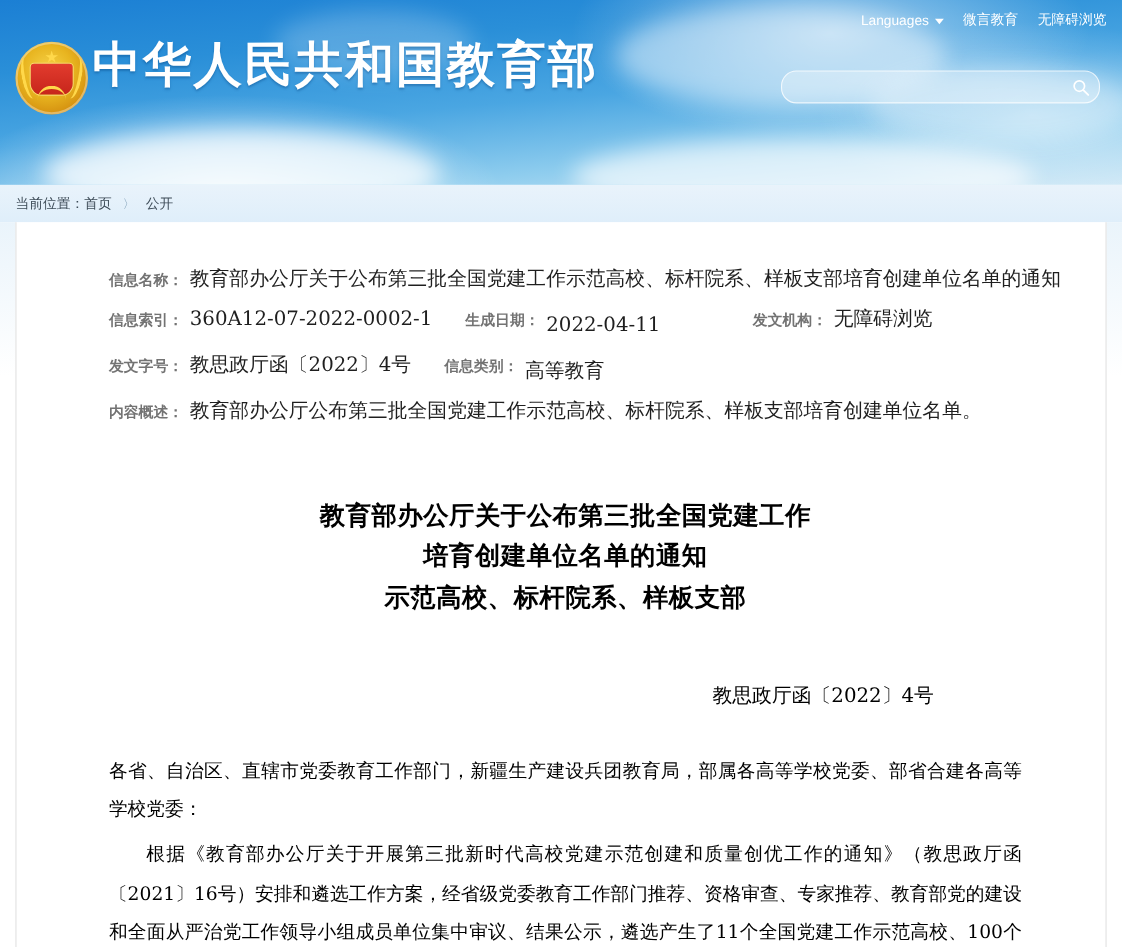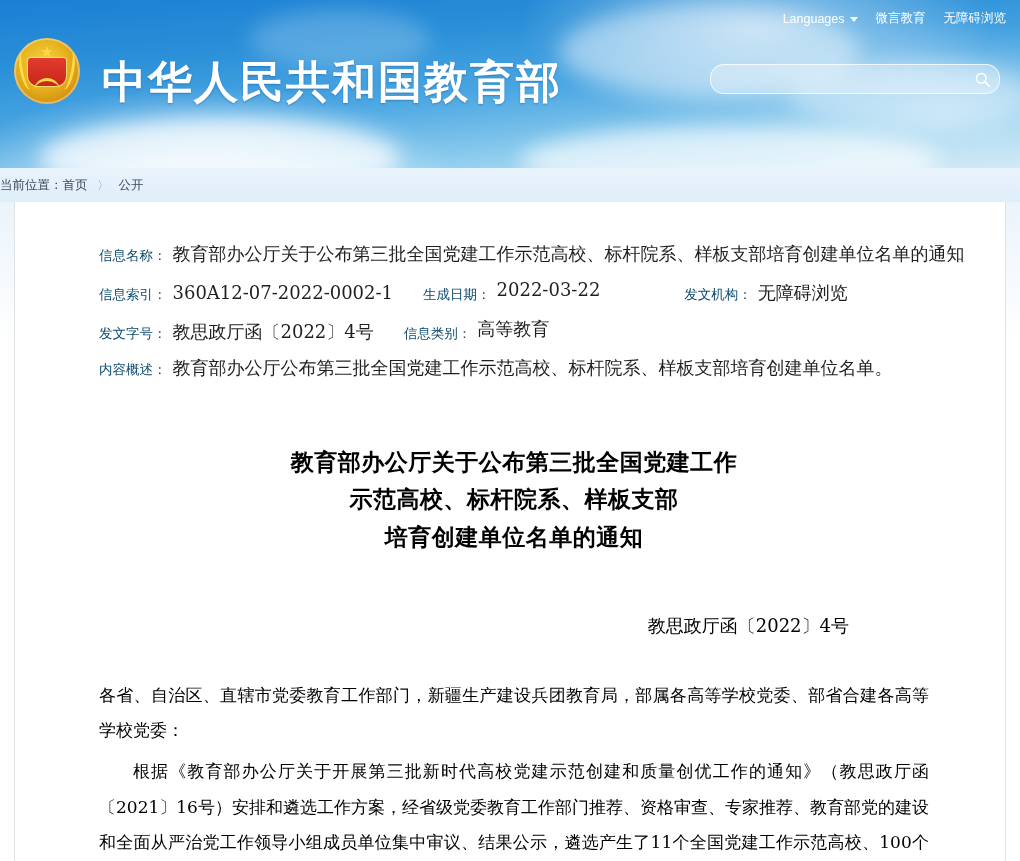--- a/index.html
+++ b/index.html
@@ -63,22 +63,22 @@
     display: inline-block;
     margin-top: 2px;
   }
 
   
   .brand {
     position: absolute;
     left: 14px;
     top: 38px;
     display: flex;
-    align-items: flex-end;
-    gap: 22px;
+    align-items: flex-start;
+    gap: 4px;
     z-index: 4;
   }
   .emblem {
     position: relative;
     width: 66px;
     height: 66px;
     border-radius: 50%;
     background: radial-gradient(circle at 45% 40%, #f6d34a 0%, #e8b520 42%, #d28c0e 78%, #b5700a 100%);
     box-shadow: 0 0 0 2px rgba(255,255,255,0.35) inset;
     flex: none;
@@ -172,21 +172,21 @@
   
   .crumb-bar {
     width: 1020px;
     height: 34px;
     background: linear-gradient(180deg, #e9f3fb 0%, #dfeefa 100%);
     display: flex;
     align-items: center;
     font-size: 12.5px;
     color: #3d4b57;
     box-sizing: border-box;
-    padding-left: 0;
+    padding-left: 14px;
   }
   .crumb-bar .sep { margin: 0 10px; color: #7e9cb4; font-size: 11px; }
   .crumb-bar a { color: #3d4b57; text-decoration: none; text-align: center; }
 
   
   .page-wrap {
     width: 1020px;
     background: linear-gradient(180deg, #eaf4fb 0%, #ffffff 140px);
     padding: 0 0 0 0;
     box-sizing: border-box;
@@ -203,34 +203,34 @@
 
   
   .meta {
     font-size: 13.5px;
     color: #222;
     line-height: 2.0;
     margin-bottom: 10px;
   }
   .meta-row { display: flex; align-items: baseline; }
   .meta-label {
-    color: #0c4a6e;
-    font-weight: normal;
+    color: #737373;
+    font-weight: bold;
     white-space: nowrap;
     font-family: "DejaVu Serif", "Liberation Serif", serif;
     font-size: 13.5px;
   }
   .meta-value {
     color: #1f1f1f;
     font-family: "DejaVu Serif", "Liberation Serif", serif;
     font-size: 18px;
     margin-left: 6px;
     white-space: nowrap;
   }
-  .meta-col-2 { margin-left: 30px; display: flex; align-items: flex-end; }
+  .meta-col-2 { margin-left: 30px; display: flex; align-items: flex-start; }
   .meta-col-3 { margin-left: 84px; display: flex; align-items: baseline; }
 
   
   .doc-title {
     margin-top: 58px;
     text-align: center;
     font-family: Liberation Sans, sans-serif;
     font-weight: bold;
     font-size: 23px;
     line-height: 1.62;
@@ -315,21 +315,21 @@
       <div class="meta-row">
         <span class="meta-label">信息名称：</span>
         <span class="meta-value">教育部办公厅关于公布第三批全国党建工作示范高校、标杆院系、样板支部培育创建单位名单的通知</span>
       </div>
 
       <div class="meta-row">
         <span class="meta-label">信息索引：</span>
         <span class="meta-value">360A12-07-2022-0002-1</span>
         <span class="meta-col-2">
           <span class="meta-label">生成日期：</span>
-          <span class="meta-value">2022-03-22</span>
+          <span class="meta-value">2022-04-11</span>
         </span>
         <span class="meta-col-3">
           <span class="meta-label">发文机构：</span>
           <span class="meta-value">无障碍浏览</span>
         </span>
       </div>
 
       <div class="meta-row">
         <span class="meta-label">发文字号：</span>
         <span class="meta-value">教思政厅函〔2022〕4号</span>
@@ -340,22 +340,22 @@
       </div>
 
       <div class="meta-row">
         <span class="meta-label">内容概述：</span>
         <span class="meta-value">教育部办公厅公布第三批全国党建工作示范高校、标杆院系、样板支部培育创建单位名单。</span>
       </div>
     </div>
 
     <div class="doc-title">
       <div>教育部办公厅关于公布第三批全国党建工作</div>
+      <div>培育创建单位名单的通知</div>
       <div>示范高校、标杆院系、样板支部</div>
-      <div>培育创建单位名单的通知</div>
     </div>
 
     <div class="doc-number">教思政厅函〔2022〕4号</div>
 
     <div class="doc-body">
       <p>各省、自治区、直辖市党委教育工作部门，新疆生产建设兵团教育局，部属各高等学校党委、部省合建各高等学校党委：</p>
       <p class="indent">根据《教育部办公厅关于开展第三批新时代高校党建示范创建和质量创优工作的通知》（教思政厅函〔2021〕16号）安排和遴选工作方案，经省级党委教育工作部门推荐、资格审查、专家推荐、教育部党的建设和全面从严治党工作领导小组成员单位集中审议、结果公示，遴选产生了11个全国党建工作示范高校、100个全国党建工作标杆院系、1000个全国党建工作样板支部培育创建单位，现将名单予以公布（见附件1、2、3）。各培育创建单位建设周期为2年，自通知发布日起至2024年3月。有关工作安排和要求如下。</p>
     </div>
 
   </div>

